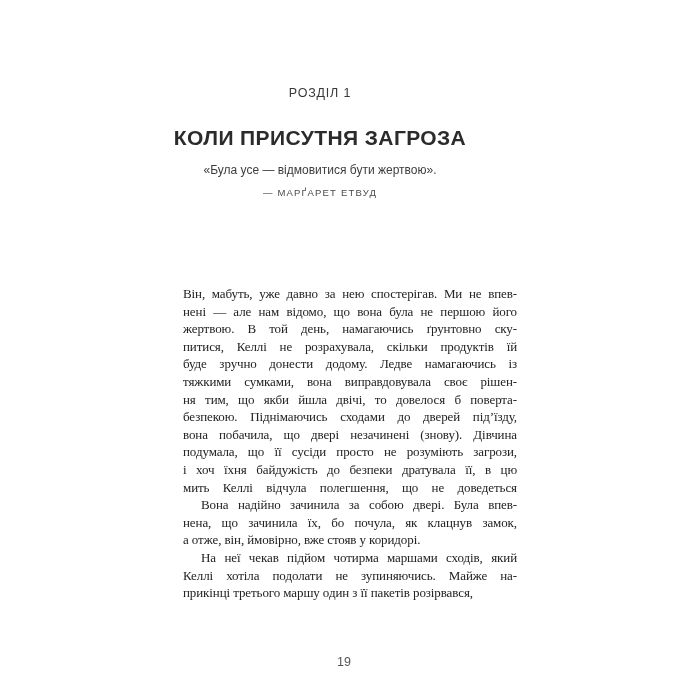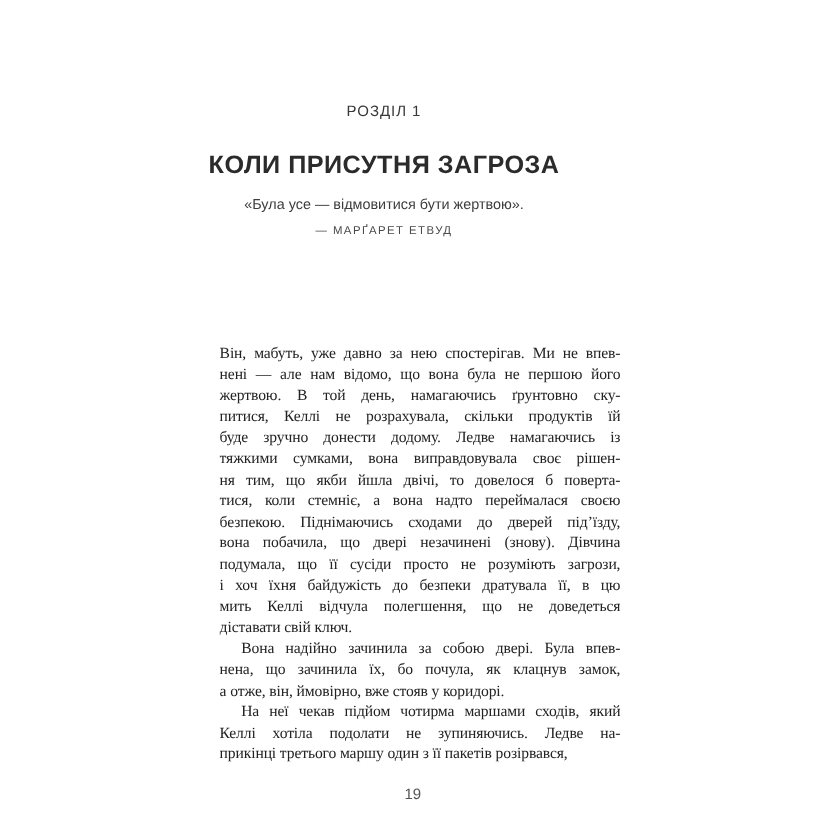--- a/index.html
+++ b/index.html
@@ -90,33 +90,31 @@
   <div class="attribution centered">— МАРҐАРЕТ ЕТВУД</div>
   <div class="body-text">
       <div class="para">
         <div class="line">Він, мабуть, уже давно за нею спостерігав. Ми не впев-</div>
         <div class="line">нені — але нам відомо, що вона була не першою його</div>
         <div class="line">жертвою. В той день, намагаючись ґрунтовно ску-</div>
         <div class="line">питися, Келлі не розрахувала, скільки продуктів їй</div>
         <div class="line">буде зручно донести додому. Ледве намагаючись із</div>
         <div class="line">тяжкими сумками, вона виправдовувала своє рішен-</div>
         <div class="line">ня тим, що якби йшла двічі, то довелося б поверта-</div>
-        <div class="line">тися, коли стемніє, а вона надто переймалася своєю</div>
         <div class="line">безпекою. Піднімаючись сходами до дверей під’їзду,</div>
         <div class="line">вона побачила, що двері незачинені (знову). Дівчина</div>
         <div class="line">подумала, що її сусіди просто не розуміють загрози,</div>
         <div class="line">і хоч їхня байдужість до безпеки дратувала її, в цю</div>
         <div class="line">мить Келлі відчула полегшення, що не доведеться</div>
-        <div class="line last">діставати свій ключ.</div>
       </div>
       <div class="para indent">
         <div class="line">Вона надійно зачинила за собою двері. Була впев-</div>
         <div class="line">нена, що зачинила їх, бо почула, як клацнув замок,</div>
         <div class="line last">а отже, він, ймовірно, вже стояв у коридорі.</div>
       </div>
       <div class="para indent">
         <div class="line">На неї чекав підйом чотирма маршами сходів, який</div>
-        <div class="line">Келлі хотіла подолати не зупиняючись. Ледве на-</div>
+        <div class="line">Келлі хотіла подолати не зупиняючись. Майже на-</div>
         <div class="line last">прикінці третього маршу один з її пакетів розірвався,</div>
       </div>
     </div>
   <div class="page-number centered">19</div>
 </div>
 
 </body></html>

